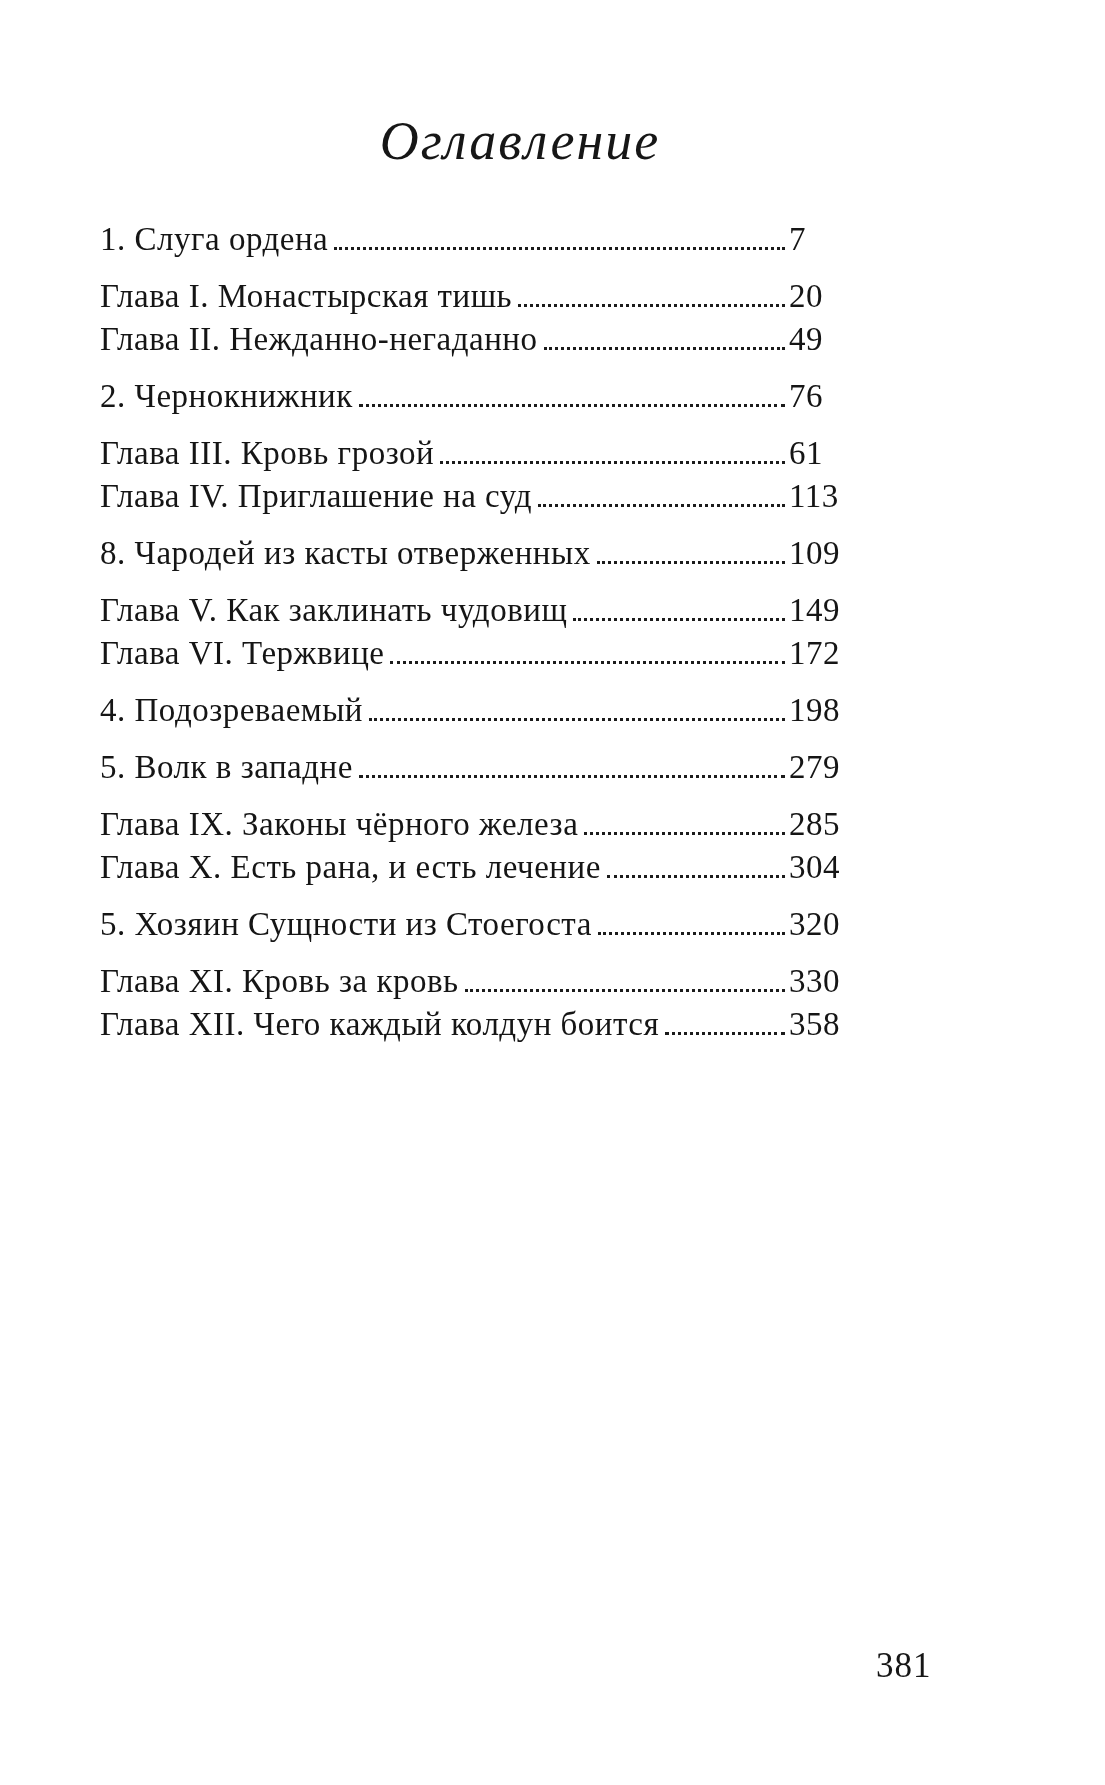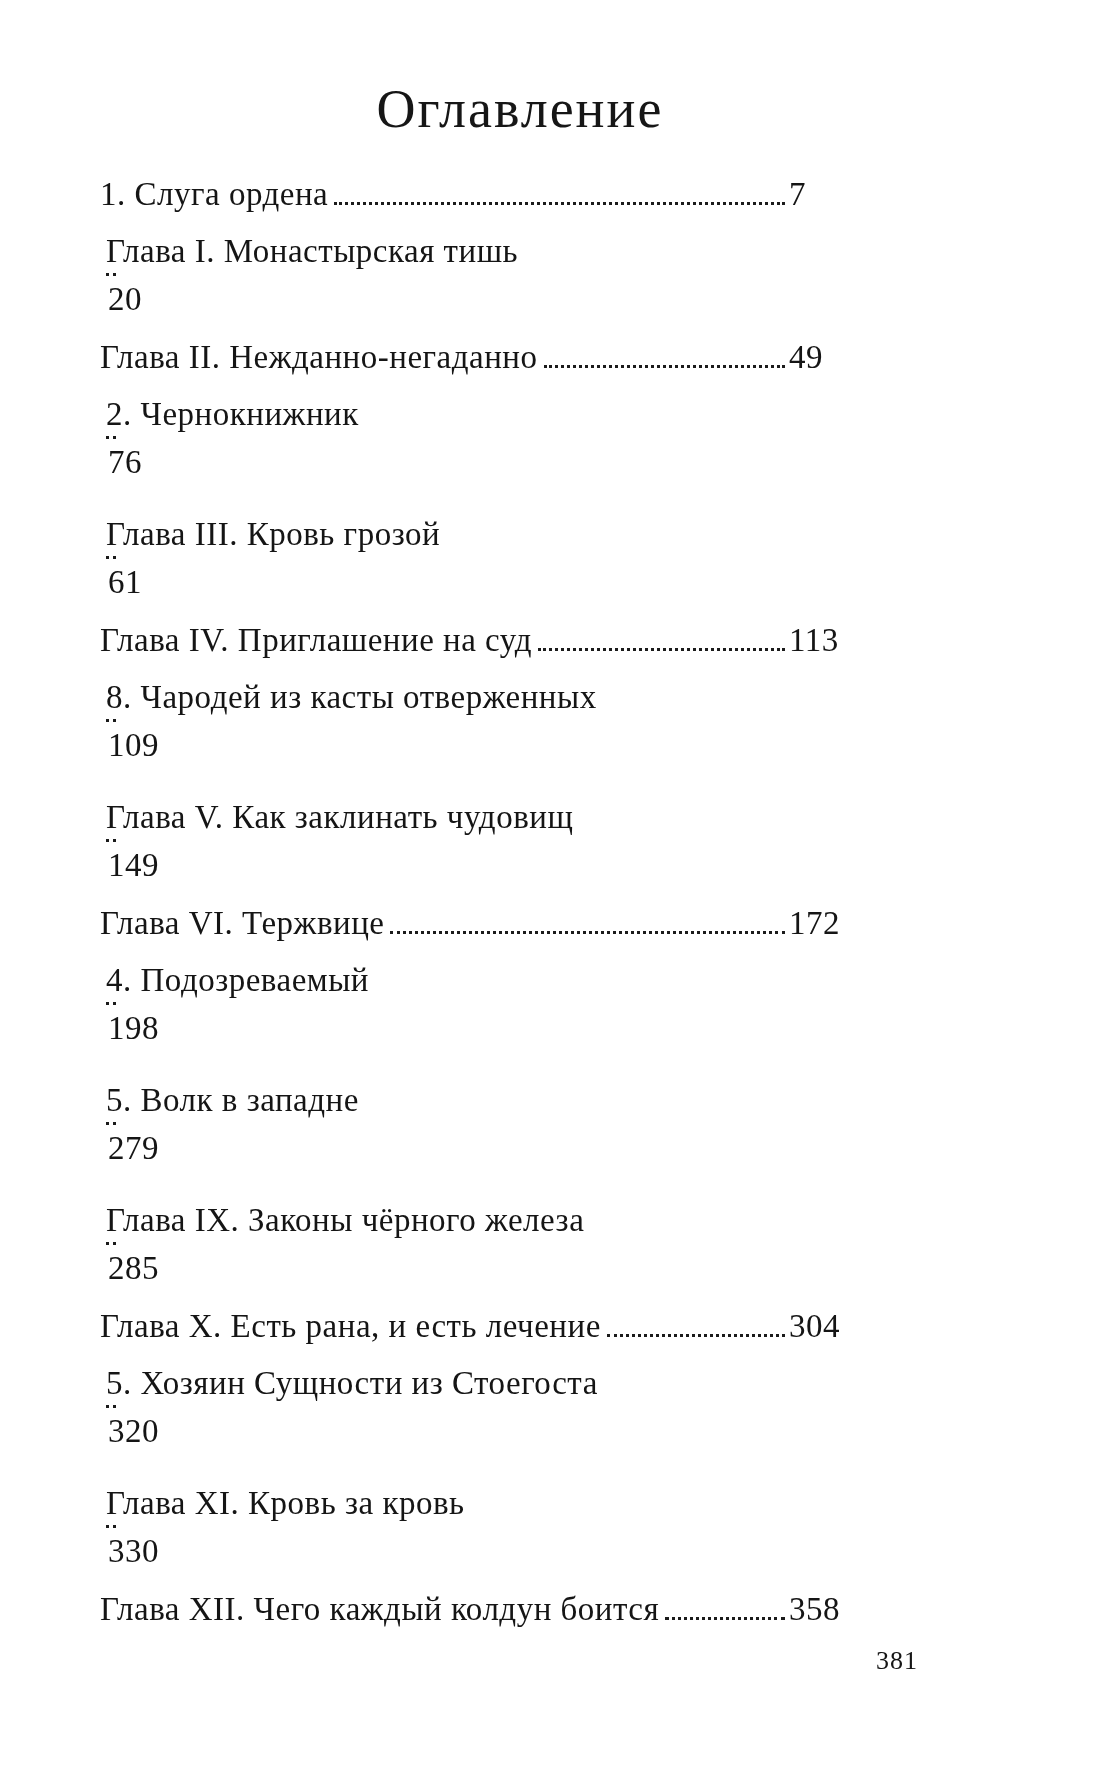--- a/index.html
+++ b/index.html
@@ -6,63 +6,64 @@
   html, body {
     width: 1105px; height: 1785px;
     background: #ffffff;
     color: #151515;
     font-family: "Liberation Serif", "DejaVu Serif", serif;
     overflow: hidden;
     position: relative;
   }
   .page { position: relative; width: 1105px; height: 1785px; }
   .toc-title {
-    padding-top: 78px;
+    padding-top: 110px;
     margin-left: 100px;
     width: 840px;
     text-align: center;
     font-size: 54px;
     font-weight: 400;
     letter-spacing: 2px;
     line-height: 1.15;
     color: #161616;
+    font-style: italic;
   }
   .toc {
-    margin-top: 33px;
+    margin-top: 46px;
     margin-left: 100px;
     width: 745px;
   }
   .toc-row {
     display: flex;
     align-items: baseline;
     line-height: 43px;
     font-size: 33px;
     letter-spacing: 0.5px;
     white-space: nowrap;
   }
-  .toc-row.mt { margin-top: 14px; flex-direction: column; }
+  .toc-row.mt { margin-top: 14px; }
   .toc-label { flex: 0 0 auto; }
   .toc-dots {
     flex: 1 1 auto;
     min-width: 10px;
     border-bottom: 3px dotted #1b1b1b;
     margin: 0 2px 2px 6px;
     align-self: baseline;
   }
   .toc-page {
     flex: 0 0 58px;
     width: 58px;
     text-align: left;
     padding-left: 2px;
   }
   .folio {
     position: absolute;
     top: 1646px;
     left: 876px;
-    font-size: 26px;
+    font-size: 35px;
     letter-spacing: 1px;
     color: #161616;
   }
 </style>
 </head>
 <body>
 
 <div class="page">
 
   <h1 class="toc-title">Оглавление</h1>

